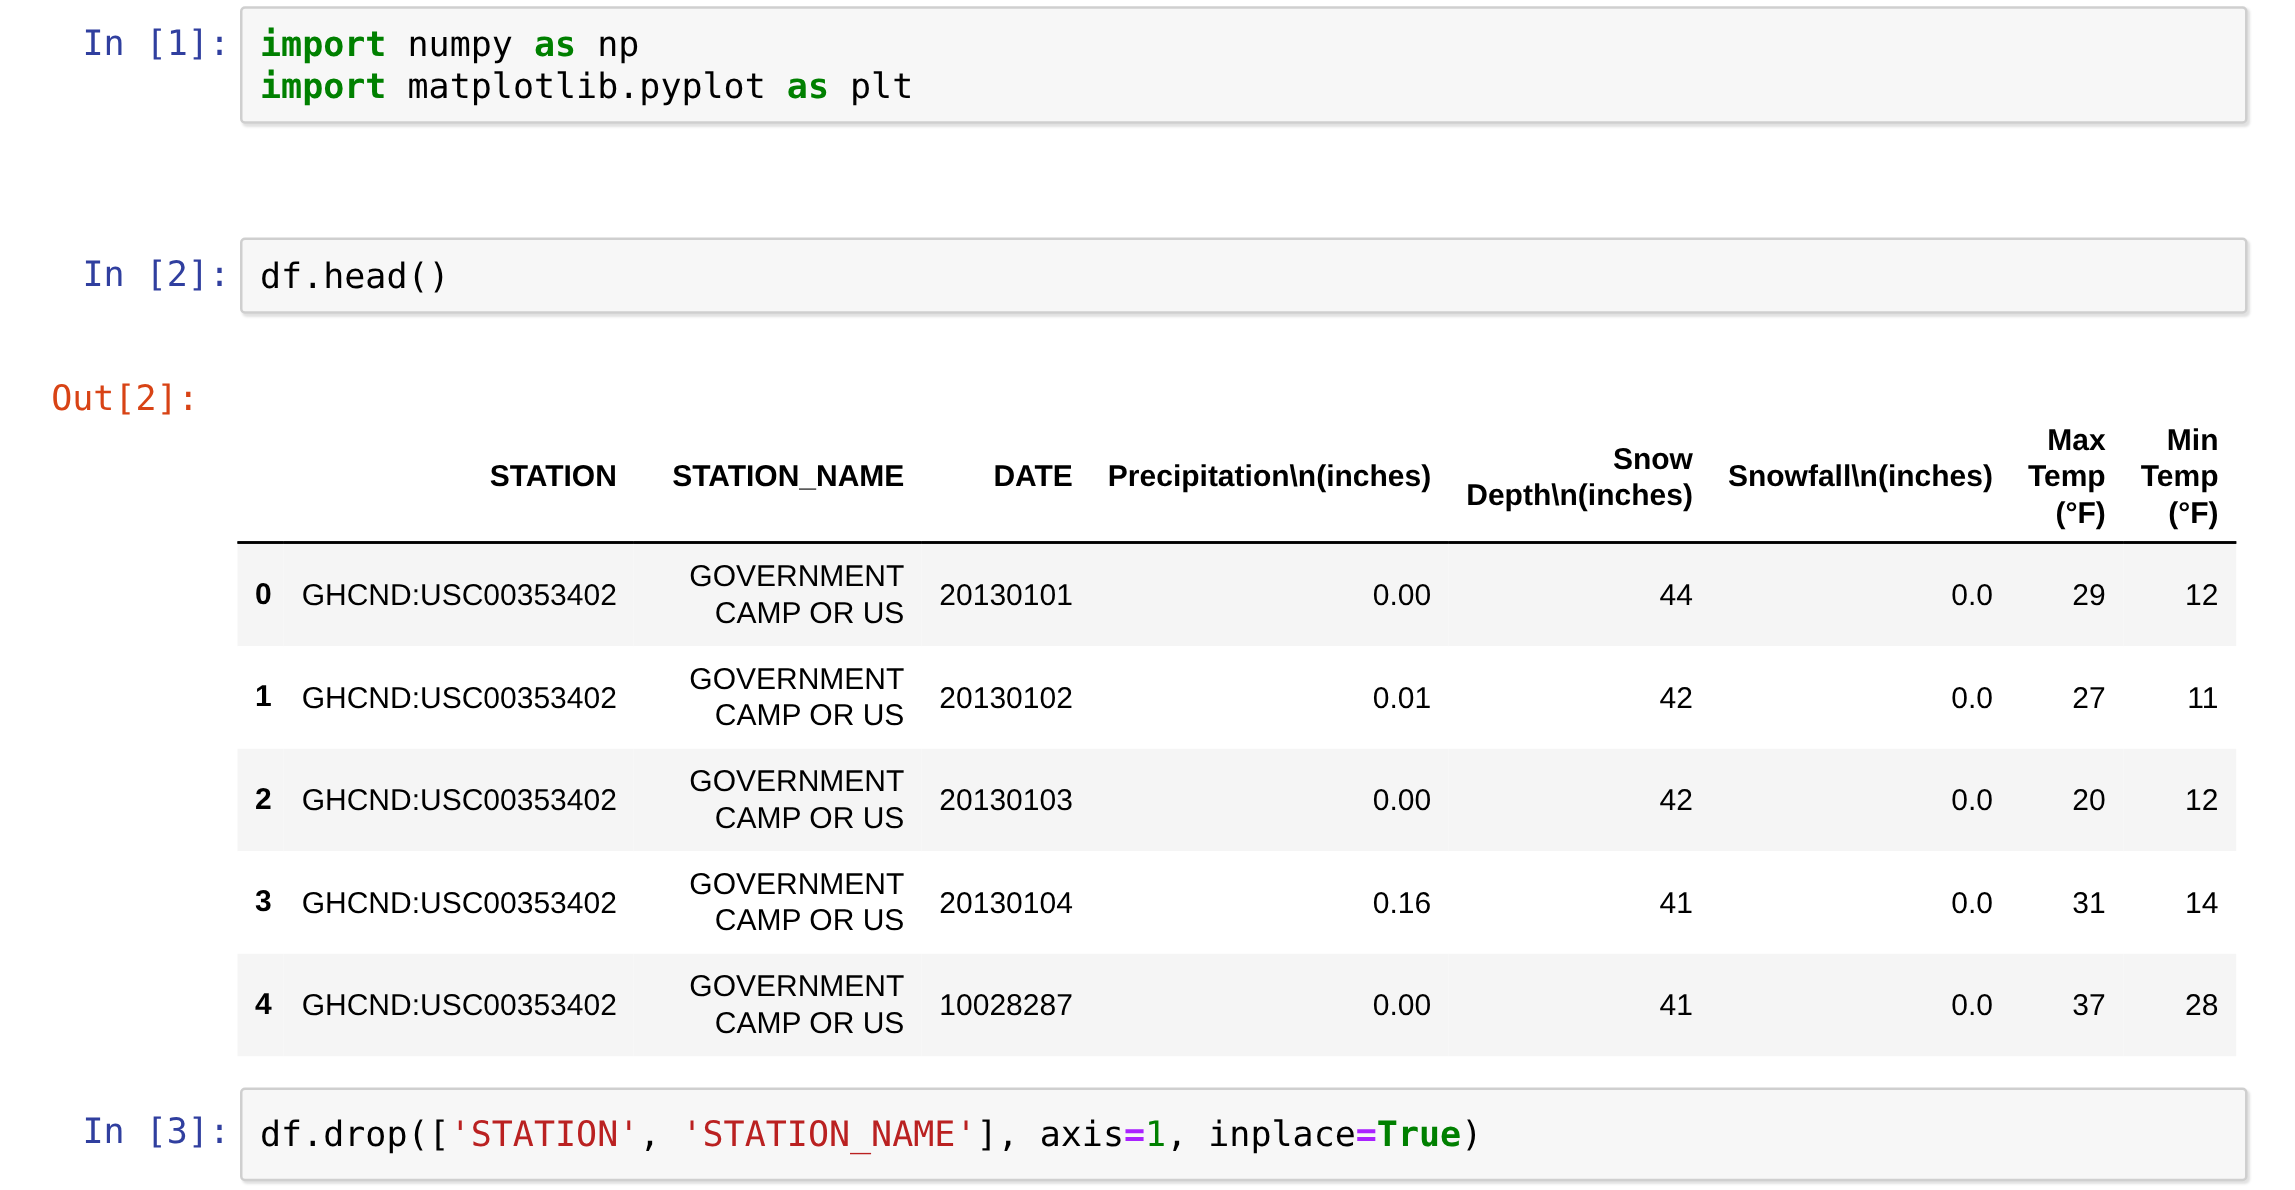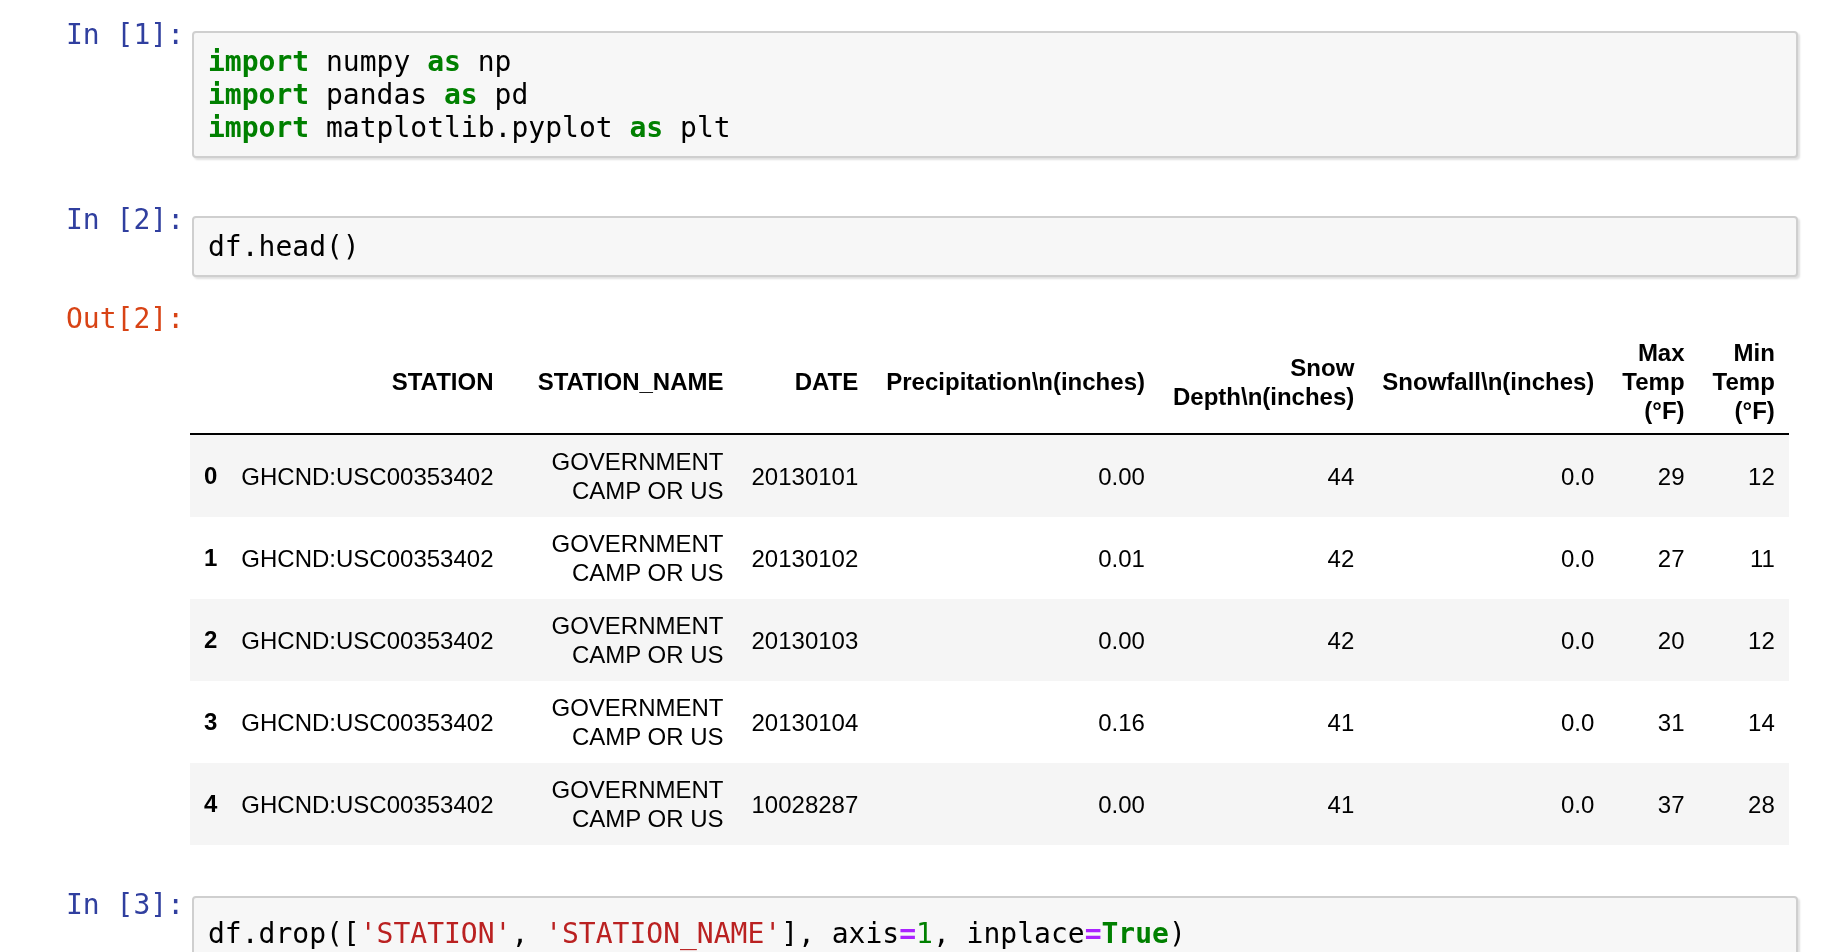--- a/index.html
+++ b/index.html
@@ -30,21 +30,20 @@
   .code-box {
     position: absolute;
     left: 192px;
     width: 1606px;
     box-sizing: border-box;
     background: #f7f7f7;
     border: 2px solid #cfcfcf;
     border-radius: 4px;
     box-shadow: 2px 2px 2px rgba(0,0,0,0.12);
     padding: 12px 14px;
-    margin-top: 26px;
   }
   .code-line {
     font-family: "DejaVu Sans Mono", monospace;
     font-size: 28px;
     line-height: 33px;
     color: #000000;
     white-space: pre;
   }
   .tk-keyword  { color: #008000; font-weight: bold; }
   .tk-operator { color: #AA22FF; font-weight: bold; }
@@ -97,30 +96,29 @@
   .hline { display: block; }
 </style>
 </head>
 <body>
 
 <div class="notebook">
 
   <div class="prompt prompt-in" style="top:18px;">In [1]:</div>
   <div class="code-box" style="top:5px;">
     <div class="code-line"><span class="tk-keyword">import</span><span class="tk-plain"> numpy </span><span class="tk-keyword">as</span><span class="tk-plain"> np</span></div>
-    <div class="code-line"><span class="tk-keyword">import</span><span class="tk-plain"> pandas </span><span class="tk-keyword">as</span><span class="tk-plain"> pd</span></div>
     <div class="code-line"><span class="tk-keyword">import</span><span class="tk-plain"> matplotlib.pyplot </span><span class="tk-keyword">as</span><span class="tk-plain"> plt</span></div>
   </div>
 
   <div class="prompt prompt-in" style="top:203px;text-align:right;">In [2]:</div>
   <div class="code-box" style="top:190px;">
     <div class="code-line"><span class="tk-plain">df.head()</span></div>
   </div>
 
-  <div class="prompt prompt-out" style="top:302px;">Out[2]:</div>
+  <div class="prompt prompt-out" style="top:302px;text-align:center;">Out[2]:</div>
 
   <div class="df-wrap">
     <table class="df">
       <thead>
         <tr>
           <th></th>
           <th>STATION</th>
           <th>STATION_NAME</th>
           <th>DATE</th>
           <th>Precipitation\n(inches)</th>

